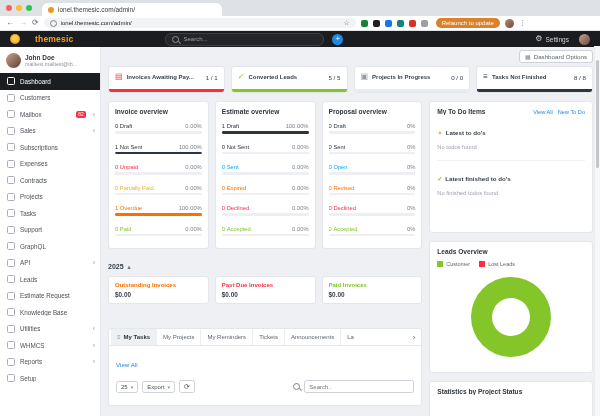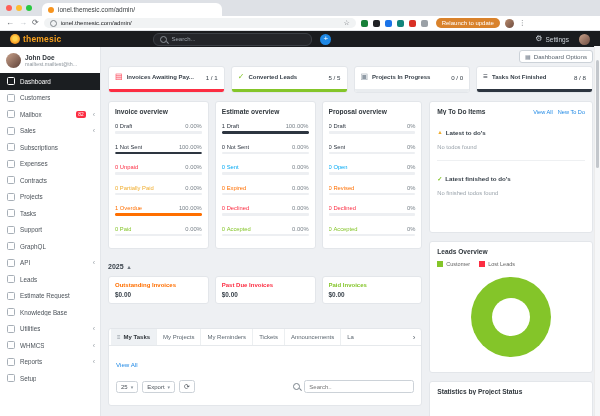--- a/index.html
+++ b/index.html
@@ -20,21 +20,21 @@
   .url-text{font-size:6px;color:#202124;white-space:nowrap;overflow:hidden;flex:1;}
   .star{font-size:7px;color:#5f6368;}
   .ext{width:7px;height:7px;border-radius:2px;flex-shrink:0;}
   .e1{background:#188038}.e2{background:#202124}.e3{background:#1a73e8}.e4{background:#12847a}.e5{background:#d93025}.e6{background:#9aa0a6}
   .relaunch{background:#d9822b;color:#fff;font-size:6px;padding:2px 6px;border-radius:7px;white-space:nowrap;margin-left:3px;}
   .b-avatar{width:9px;height:9px;border-radius:50%;background:linear-gradient(135deg,#b98a6b,#6d4c41);flex-shrink:0;}
   .menu-dots{font-size:7px;color:#5f6368;}
   
   .app-header{height:16px;background:#1a1c1f;display:flex;align-items:center;padding:0 10px;}
   .logo-ic{width:10px;height:10px;border-radius:50%;background:radial-gradient(circle at 50% 45%,#ffd54f 0 25%,#f7941e 70%);flex-shrink:0;}
-  .brand{font-size:8.5px;font-weight:bold;color:#f7a01e;margin-left:3px;letter-spacing:.2px;}
+  .brand{font-size:8.5px;font-weight:bold;color:#f7a01e;margin-left:15px;letter-spacing:.2px;}
   .hd-search{margin-left:92px;width:145px;height:11px;border:1px solid #3c4046;background:#232529;border-radius:6px;display:flex;align-items:center;padding:0 6px;gap:4px;}
   .mag{position:relative;width:5px;height:5px;border:1px solid #8a9097;border-radius:50%;flex-shrink:0;}
   .mag::after{content:"";position:absolute;width:3px;height:1px;background:#8a9097;transform:rotate(45deg);right:-2.5px;bottom:-1px;}
   .hd-search-text{font-size:6px;color:#9aa1a8;}
   .plus-btn{width:11px;height:11px;border-radius:50%;background:#1e88e5;color:#fff;font-size:8px;display:flex;align-items:center;justify-content:center;margin-left:8px;line-height:1;}
   .spacer{flex:1;}
   .settings{display:flex;align-items:center;gap:3px;color:#cdd3d9;font-size:6.5px;}
   .gear{font-size:8px;line-height:1;color:#cdd3d9;}
   .hd-avatar{width:11px;height:11px;border-radius:50%;background:linear-gradient(135deg,#c9a28b,#6d4c41);margin-left:10px;}
   

